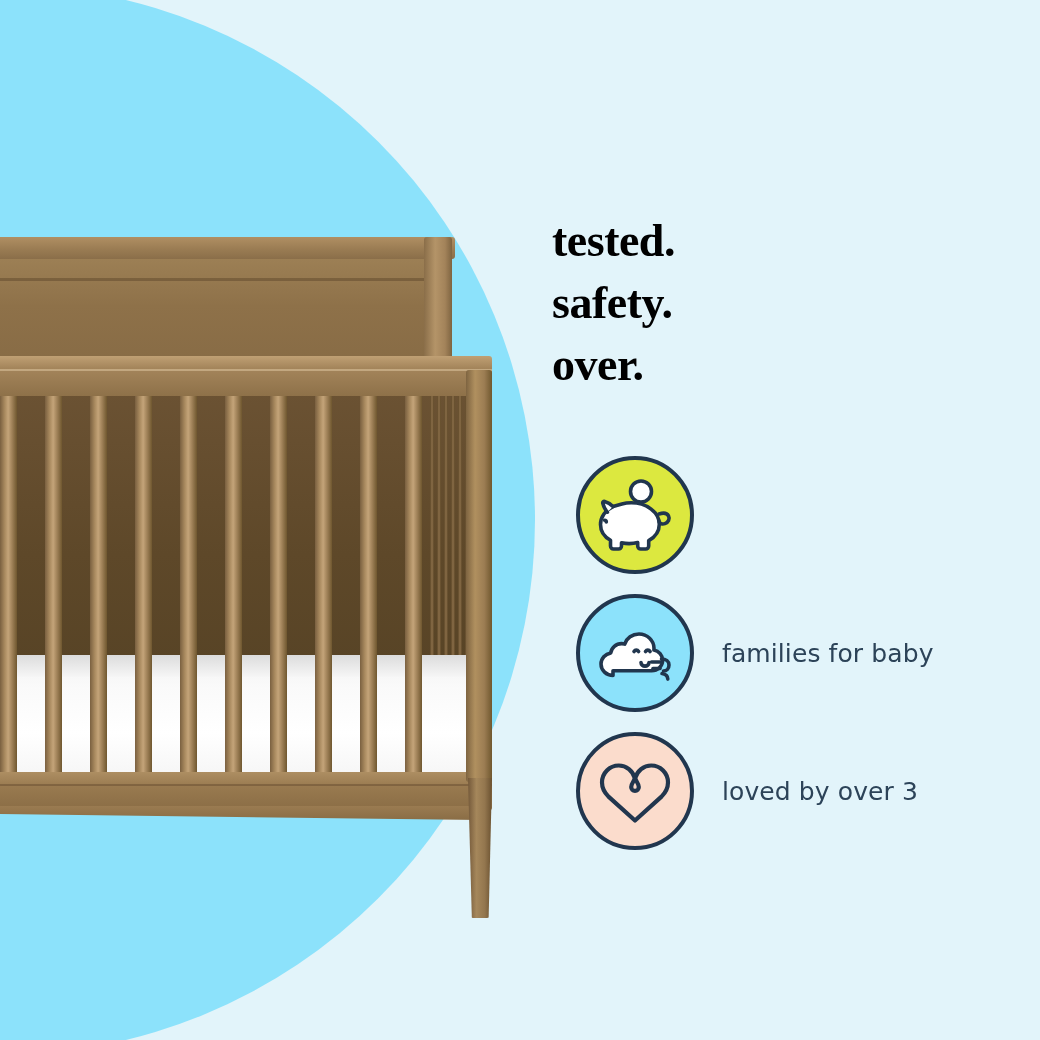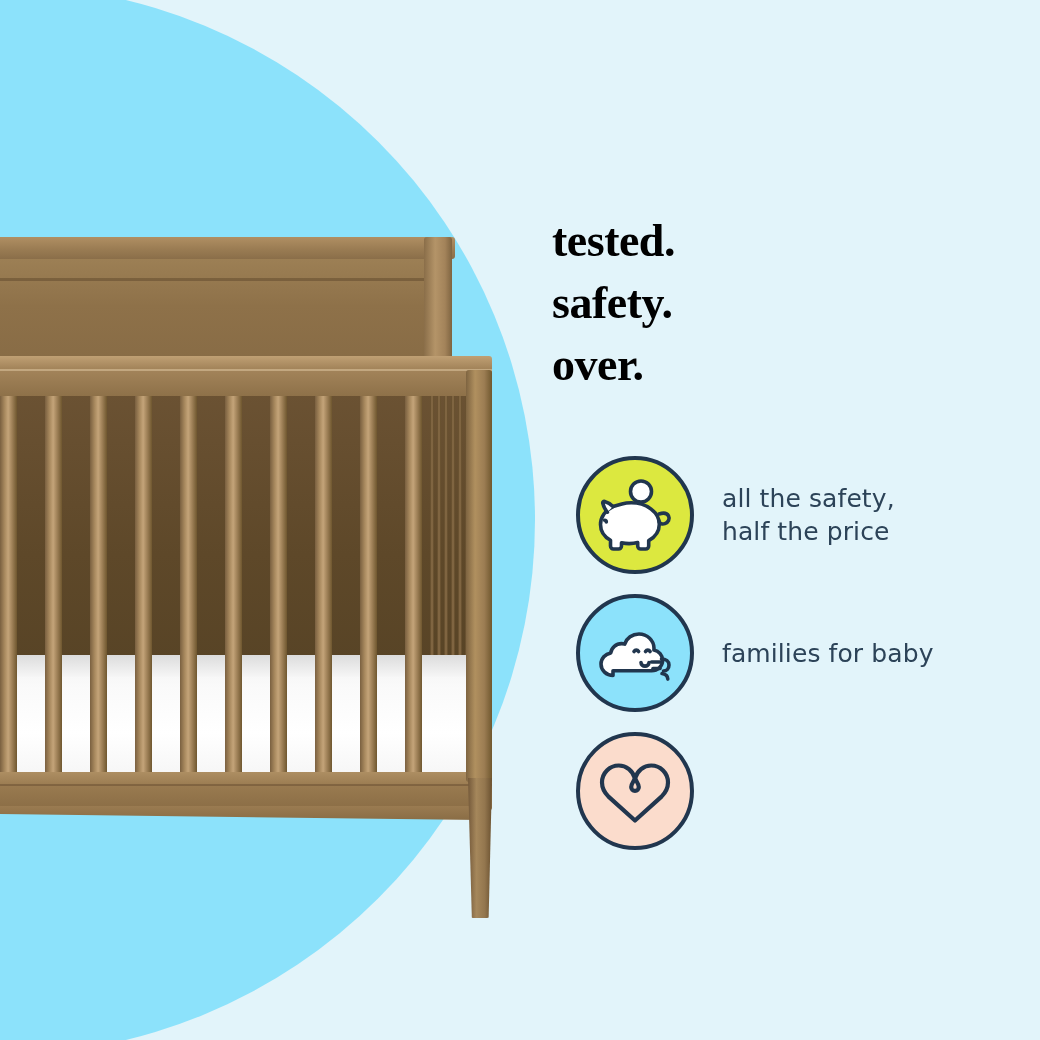--- a/index.html
+++ b/index.html
@@ -341,24 +341,20 @@
         <div class="badge lime">
           <svg width="86" height="74" viewBox="0 0 86 74" fill="none">
             <g stroke="#21364E" stroke-width="3.6" stroke-linecap="round" stroke-linejoin="round">
               <circle cx="49" cy="13.5" r="10.5" fill="#FFFFFF"></circle>
               <path d="M21 28.5C13.5 32 8.5 39 8.5 46.5c0 6.6 3.9 12.4 10 15.8V68a3 3 0 0 0 3 3h5a3 3 0 0 0 3-3v-3.2c2.4.5 5 .8 7.6.8 3 0 5.9-.3 8.6-1V68a3 3 0 0 0 3 3h5a3 3 0 0 0 3-3v-5.4c6.4-3.6 10.6-9.6 10.6-16.4 0-11.8-12.5-21.4-28-21.4-3.3 0-6.5.4-9.4 1.2Z" fill="#FFFFFF"></path>
               <path d="M21 28.5c-2.2-2.3-5.4-4.3-8.3-5.1-1.2-.3-2.2.7-1.9 1.9.7 2.9 2.4 6.4 4.6 8.8" fill="#FFFFFF"></path>
               <path d="M12.6 42.2c.9 0 1.7.8 1.7 1.8"></path>
               <path d="M67 36c4.5-1.5 8-1 9.5 1.8 1.6 3-.2 6.6-3.6 7.8-2.5.9-4.8.1-5.6-1.7"></path>
             </g>
           </svg>
-        </div>
-        <div class="feature-label">
-          <span>all the safety,</span>
-          <span>half the price</span>
         </div>
       </div>
 
       <div class="feature-row">
         <div class="badge sky">
           <svg width="88" height="66" viewBox="0 0 88 66" fill="none">
             <g stroke="#21364E" stroke-width="3.6" stroke-linecap="round" stroke-linejoin="round">
               <path d="M22 55.5c-6.6 0-12-5.1-12-11.4 0-5.6 4.2-10.2 9.8-11.2.6-5.2 5.2-9.3 10.8-9.3 1.1 0 2.1.2 3.1.5C35.6 18.2 41.3 14 48 14c8.3 0 15 6.4 15 14.3 0 .6 0 1.2-.1 1.8 5 1 8.7 5.2 8.7 10.2 0 5.8-4.9 10.5-11 10.5H22Z" fill="#FFFFFF"></path>
               <path d="M43 31.5c1.2-1.8 3.4-1.8 4.6 0"></path>
               <path d="M54.5 31.5c1.2-1.8 3.4-1.8 4.6 0"></path>
@@ -378,18 +374,19 @@
       <div class="feature-row">
         <div class="badge peach">
           <svg width="80" height="74" viewBox="0 0 80 74" fill="none">
             <g stroke="#21364E" stroke-width="4.2" stroke-linecap="round" stroke-linejoin="round" fill="none">
               <path d="M40 24.5c2.2-7.5 8.6-13 16.2-13C65.5 11.5 73 19 73 28.4c0 5.4-2.6 10.2-6.5 14.2L40 66.5 13.5 42.6C9.6 38.6 7 33.8 7 28.4 7 19 14.5 11.5 23.8 11.5c7.6 0 14 5.5 16.2 13Z"></path>
               <path d="M40 24.5c-1.6 3.2-3.8 5.6-3.8 8.4 0 2.3 1.7 4 3.8 4s3.8-1.7 3.8-4c0-2.8-2.2-5.2-3.8-8.4Z"></path>
             </g>
           </svg>
         </div>
         <div class="feature-label">
+          <span>loved by over 3</span>
         </div>
       </div>
 
     </div>
   </div>
 </div>
 
 </body></html>

